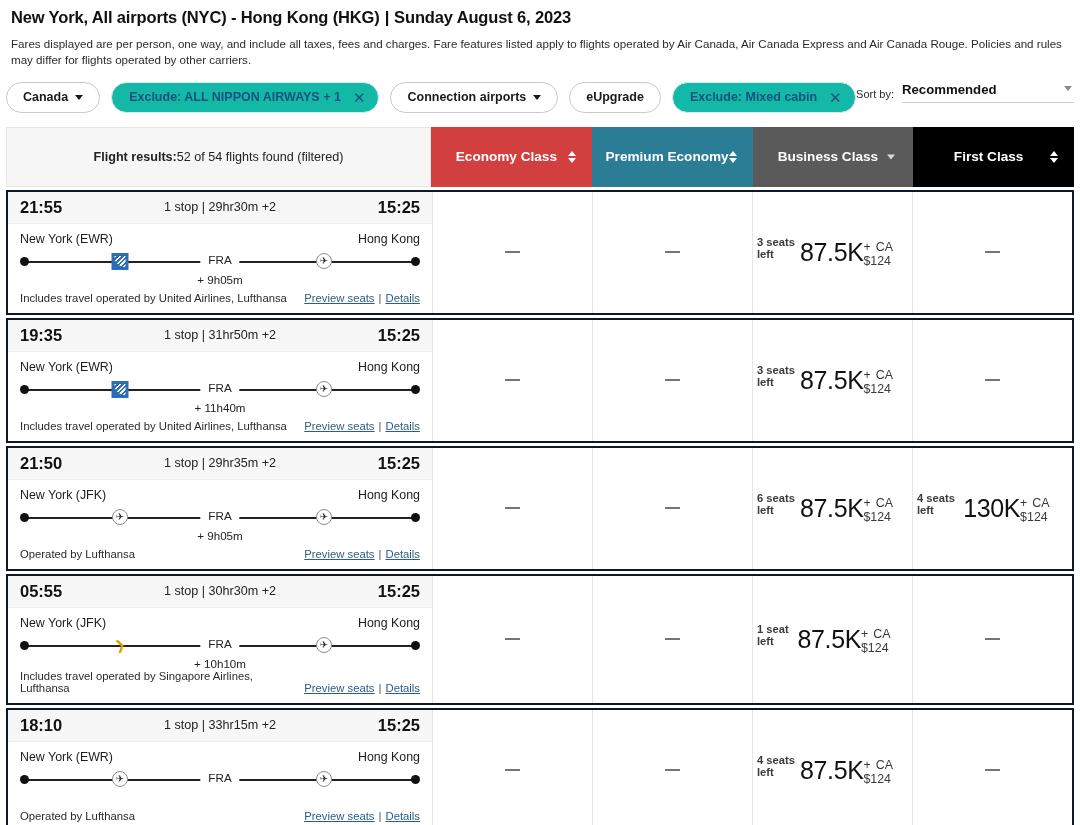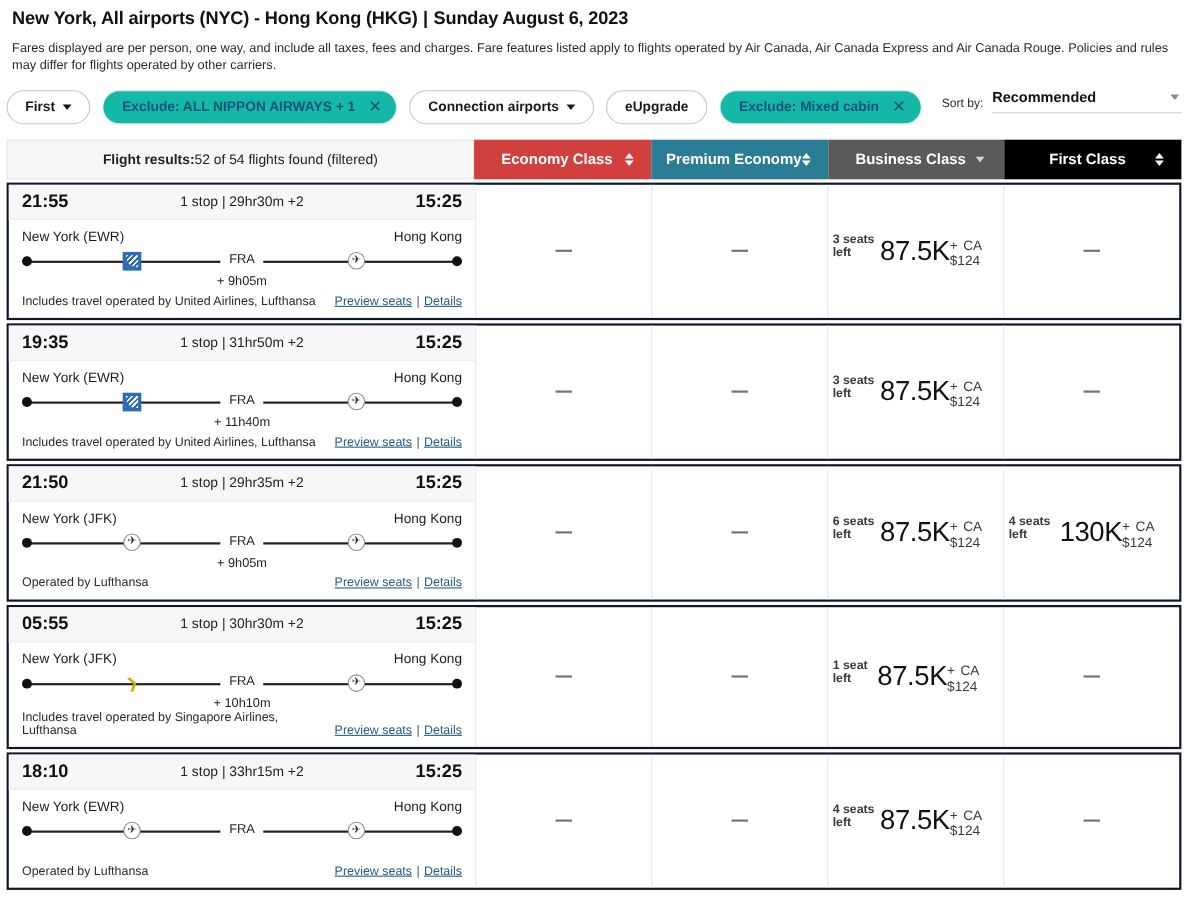--- a/index.html
+++ b/index.html
@@ -58,21 +58,21 @@
   }
   .sort-value { font-size: 13.2px; font-weight: bold; color: #111; }
   .sort-caret {
     position: absolute; right: 2px; top: 6px; width: 0; height: 0;
     border-left: 4px solid transparent; border-right: 4px solid transparent;
     border-top: 5px solid #8a8a8a;
   }
 
   
   .results { margin-top: 14px; padding: 0 6px; }
-  .thead { display: flex; height: 36px; }
+  .thead { display: flex; height: 60px; }
   .th-summary {
     width: 425px; background: #f6f6f6; border: 1px solid #e6e6e6;
     display: flex; align-items: center; justify-content: center;
     font-size: 12.6px; color: #222;
   }
   .th-summary b { font-weight: bold; }
   .th-cabin {
     flex: 1; display: flex; align-items: center; justify-content: center;
     position: relative; color: #fff; font-size: 13.6px; font-weight: bold;
     cursor: pointer; padding-right: 10px;
@@ -196,21 +196,21 @@
 <div class="page-head">
   <div class="route-title">
     <span>New York, All airports (NYC) - Hong Kong (HKG)</span><span class="sep">|</span><span>Sunday August 6, 2023</span>
   </div>
   <div class="fare-note">Fares displayed are per person, one way, and include all taxes, fees and charges. Fare features listed apply to flights operated by Air Canada, Air Canada Express and Air Canada Rouge. Policies and rules may differ for flights operated by other carriers.</div>
 </div>
 
 <div class="filter-bar">
   <div id="chips-host" style="display:flex;align-items:center;gap:11px;">
       <div class="chip">
-        <span>First</span>
+        <span>Canada</span>
         <span class="caret"></span>
       </div>
       <div class="chip active">
         <span>Exclude: ALL NIPPON AIRWAYS + 1</span>
         <span class="xmark">✕</span>
       </div>
       <div class="chip">
         <span>Connection airports</span>
         <span class="caret"></span>
       </div>

